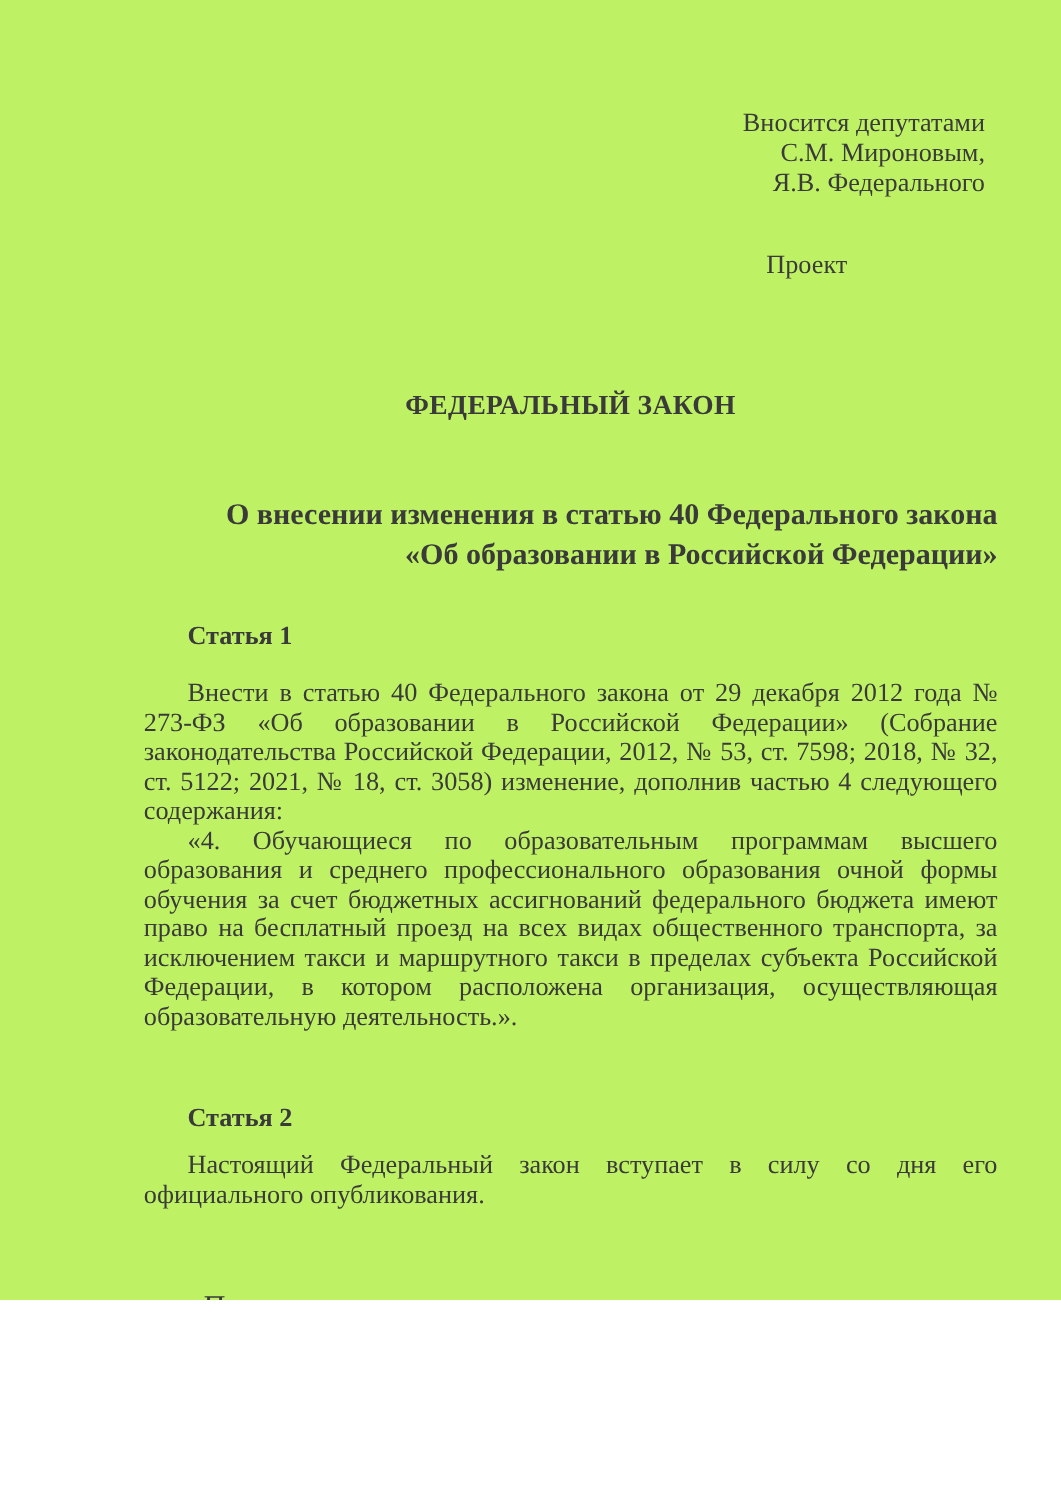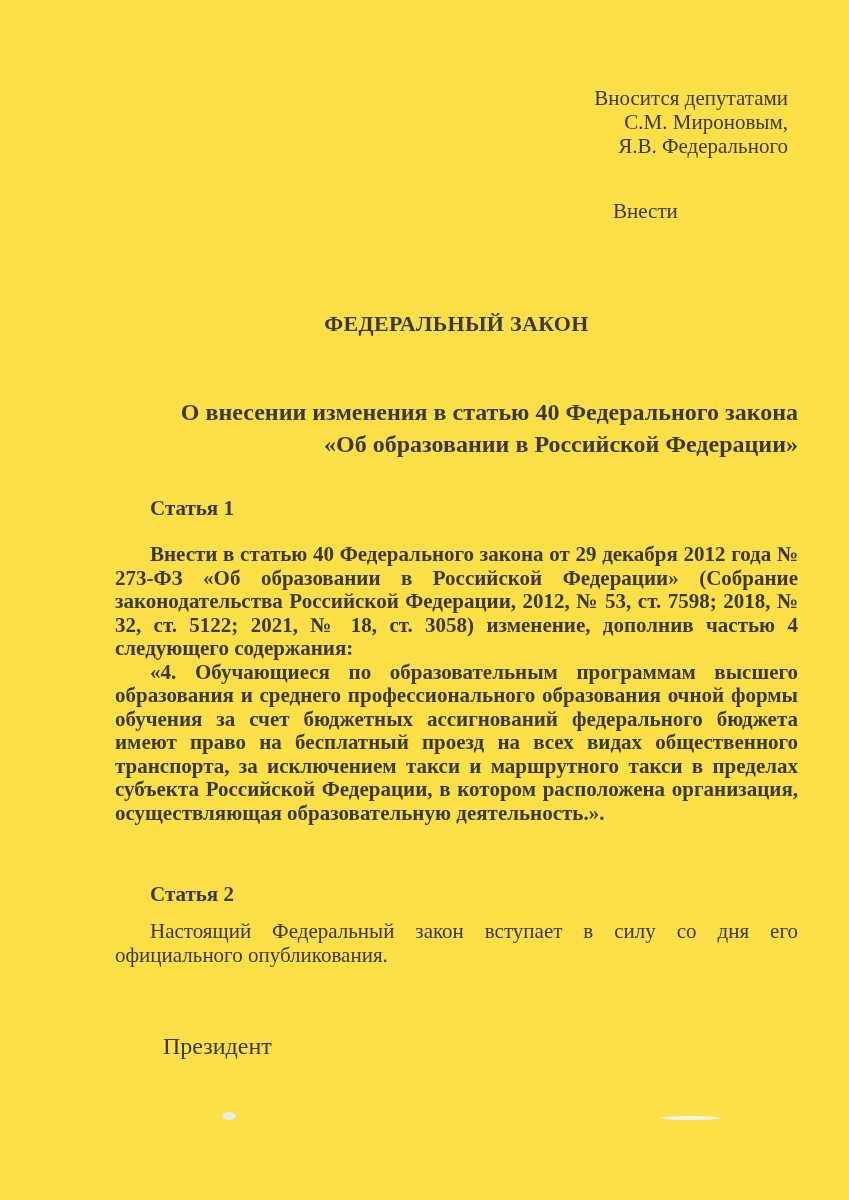--- a/index.html
+++ b/index.html
@@ -3,22 +3,22 @@
 <meta charset="utf-8">
 <style>
   html, body {
     margin: 0;
     padding: 0;
     background: #ffffff;
   }
   .page {
     position: relative;
     width: 849px;
-    height: 1200px;
-    background: #fde047;
+    height: 1040px;
+    background: #bef264;
     overflow: hidden;
     font-family: "Liberation Serif", "DejaVu Serif", serif;
     color: #3a3a3a;
     -webkit-font-smoothing: antialiased;
   }
   
   .speck {
     position: absolute;
     background: #e9eae8;
     border-radius: 50%;
@@ -78,21 +78,21 @@
     left: 115px;
     width: 683px;
     font-size: 21px;
     line-height: 23.5px;
     text-align: justify;
   }
   .body-block p {
     margin: 0;
     text-indent: 35px;
   }
-  .body-1 { top: 543px; font-weight: bold; }
+  .body-1 { top: 543px; }
   .body-2 { top: 920px; }
   .signature {
     position: absolute;
     top: 1035px;
     left: 115px;
     font-size: 24px;
     line-height: 23px;
   }
   .signature .sig-line1 { text-indent: 48px; margin: 0; }
   .signature .sig-line2 { margin: 0; }
@@ -104,21 +104,21 @@
 
   <div class="speck s1"></div>
   <div class="speck s2"></div>
 
   <div class="submitters">
     <div>Вносится депутатами</div>
     <div>С.М. Мироновым,</div>
     <div>Я.В. Федерального</div>
   </div>
 
-  <div class="draft">Внести</div>
+  <div class="draft">Проект</div>
 
   <div class="law-title">ФЕДЕРАЛЬНЫЙ ЗАКОН</div>
 
   <div class="law-subtitle">
     <div>О внесении изменения в статью 40 Федерального закона</div>
     <div>«Об образовании в Российской Федерации»</div>
   </div>
 
   <div class="article-heading heading-1">Статья 1</div>
 

